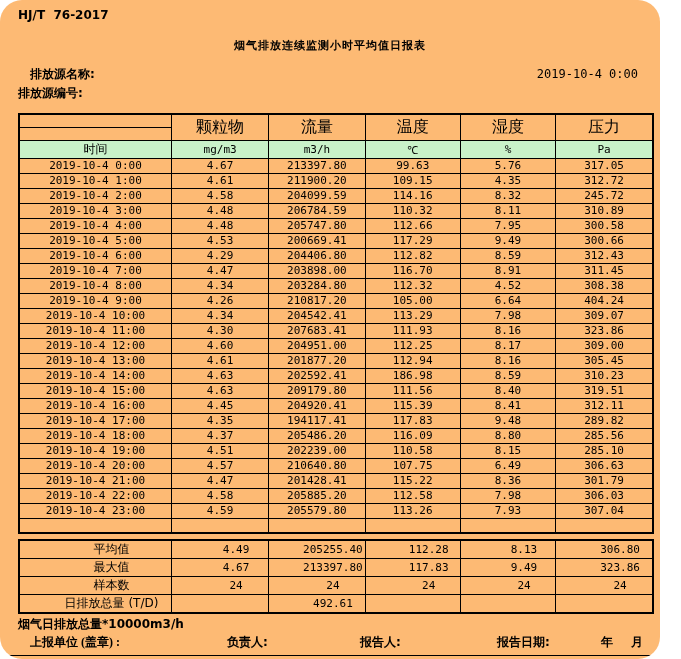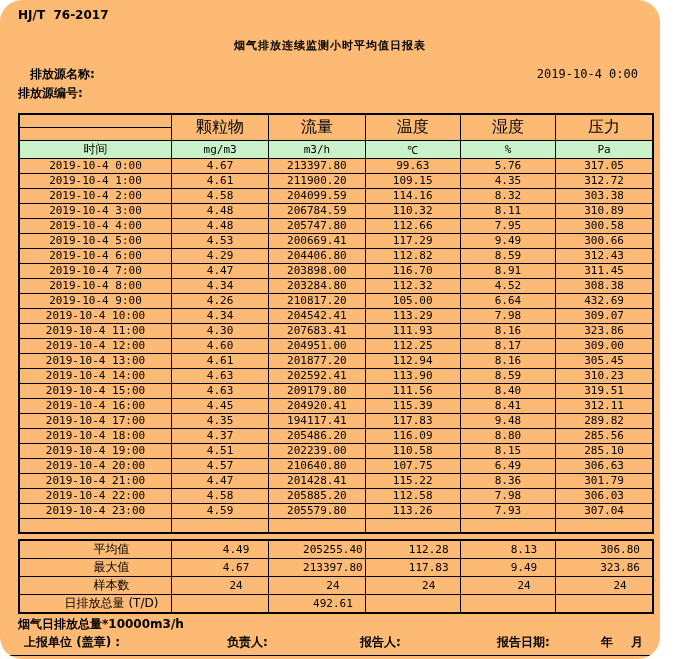--- a/index.html
+++ b/index.html
@@ -45,21 +45,21 @@
   tbody.data tr td { height: 15px; }
   tr.spacer td { height: 15px; }
   .summary td { height: 14px; padding-left: 32px; }
 
   .footnote {
     position: absolute; left: 18px; top: 616px;
     font-weight: bold; font-size: 12px;
   }
   .signline { position: absolute; left: 0; top: 634px; width: 681px; height: 16px; font-weight: bold; font-size: 12px; }
   .signline span { position: absolute; white-space: nowrap; }
-  .lbl-unit { left: 24px; }
+  .lbl-unit { left: 30px; font-family: Liberation Serif, serif; }
   .lbl-resp { left: 227px; }
   .lbl-rept { left: 360px; }
   .lbl-date { left: 497px; }
   .lbl-year { left: 601px; }
   .lbl-month { left: 631px; }
   .lbl-day { left: 661px; }
 
   .bottomline { position: absolute; left: 0; right: 0; top: 655px; border-top: 1px solid #000; }
 </style>
 </head>
@@ -120,21 +120,21 @@
           <td class="num">109.15</td>
           <td class="num">4.35</td>
           <td class="num">312.72</td>
         </tr>
         <tr>
           <td class="num">2019-10-4 2:00</td>
           <td class="num">4.58</td>
           <td class="num">204099.59</td>
           <td class="num">114.16</td>
           <td class="num">8.32</td>
-          <td class="num">303.38</td>
+          <td class="num">245.72</td>
         </tr>
         <tr>
           <td class="num">2019-10-4 3:00</td>
           <td class="num">4.48</td>
           <td class="num">206784.59</td>
           <td class="num">110.32</td>
           <td class="num">8.11</td>
           <td class="num">310.89</td>
         </tr>
         <tr>
@@ -176,21 +176,21 @@
           <td class="num">112.32</td>
           <td class="num">4.52</td>
           <td class="num">308.38</td>
         </tr>
         <tr>
           <td class="num">2019-10-4 9:00</td>
           <td class="num">4.26</td>
           <td class="num">210817.20</td>
           <td class="num">105.00</td>
           <td class="num">6.64</td>
-          <td class="num">432.69</td>
+          <td class="num">404.24</td>
         </tr>
         <tr>
           <td class="num">2019-10-4 10:00</td>
           <td class="num">4.34</td>
           <td class="num">204542.41</td>
           <td class="num">113.29</td>
           <td class="num">7.98</td>
           <td class="num">309.07</td>
         </tr>
         <tr>
@@ -214,21 +214,21 @@
           <td class="num">4.61</td>
           <td class="num">201877.20</td>
           <td class="num">112.94</td>
           <td class="num">8.16</td>
           <td class="num">305.45</td>
         </tr>
         <tr>
           <td class="num">2019-10-4 14:00</td>
           <td class="num">4.63</td>
           <td class="num">202592.41</td>
-          <td class="num">113.90</td>
+          <td class="num">186.98</td>
           <td class="num">8.59</td>
           <td class="num">310.23</td>
         </tr>
         <tr>
           <td class="num">2019-10-4 15:00</td>
           <td class="num">4.63</td>
           <td class="num">209179.80</td>
           <td class="num">111.56</td>
           <td class="num">8.40</td>
           <td class="num">319.51</td>

